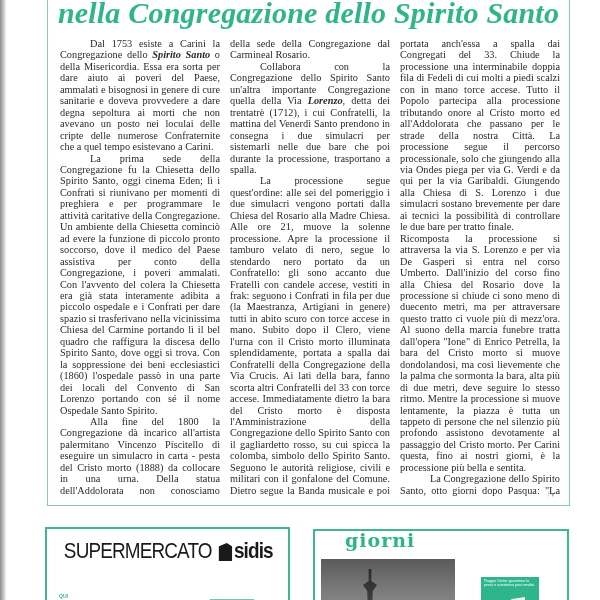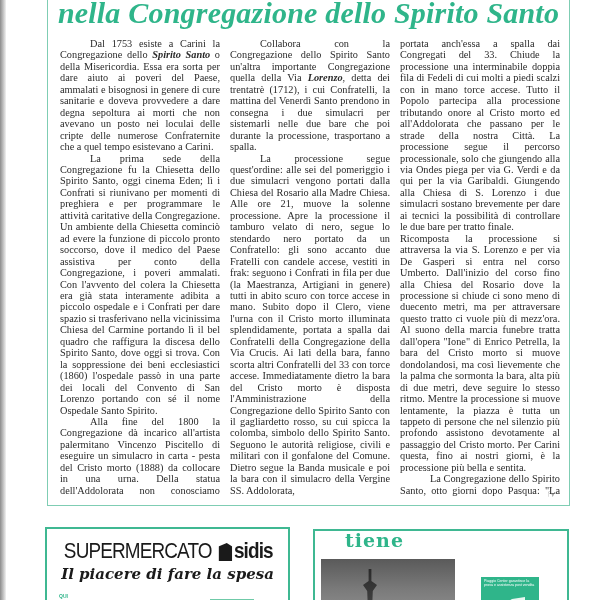--- a/index.html
+++ b/index.html
@@ -98,43 +98,43 @@
 
 <div class="article-box">
   <h1 class="article-title">nella Congregazione dello Spirito Santo</h1>
   <div class="columns">
     <div class="col">
         <p class="ind">Dal 1753 esiste a Carini la Congregazione dello <em>Spirito Santo</em> o della Misericordia. Essa era sorta per dare aiuto ai poveri del Paese, ammalati e bisognosi in genere di cure sanitarie e doveva provvedere a dare degna sepoltura ai morti che non avevano un posto nei loculai delle cripte delle numerose  Confraternite che a quel tempo esistevano a Carini.</p>
         <p class="ind">La prima sede della Congregazione fu la Chiesetta dello Spirito Santo, oggi cinema Eden; lì i Confrati si riunivano per momenti di  preghiera e per programmare le attività caritative della Congregazione.  Un ambiente della Chiesetta cominciò ad evere la funzione di piccolo pronto soccorso, dove il medico del Paese assistiva per conto della Congregazione, i poveri ammalati. Con l'avvento del colera la Chiesetta era già stata interamente adibita a piccolo ospedale e i Confrati per dare spazio si trasferivano nella vicinissima Chiesa del  Carmine portando lì il bel quadro che raffigura la discesa dello Spirito Santo, dove oggi si trova.  Con la soppressione dei beni ecclesiastici (1860) l'ospedale passò in una parte dei locali del Convento di San Lorenzo portando con sé il nome Ospedale Santo Spirito.</p>
         <p class="ind">Alla fine del 1800 la Congregazione dà incarico all'artista palermitano Vincenzo Piscitello di eseguire un simulacro in carta - pesta del Cristo morto (1888) da collocare in una urna. Della statua dell'Addolorata non conosciamo l'autore, ma entrambe le opere sono di grande pregio artistico. Le due opere furono collocate nella Chiesa del Rosario, nella prima cappella  (a sinistra per chi entra). Non è documentato il passaggio</p>
       </div>
     <div class="col">
+        <p>della sede della Congregazione dal Carmineal Rosario.</p>
         <p class="ind">Collabora con la Congregazione dello Spirito Santo un'altra importante Congregazione quella della Via <em>Lorenzo</em>, detta dei trentatrè (1712), i cui Confratelli, la mattina del Venerdì Santo prendono in consegna i due simulacri per sistemarli nelle due bare che poi durante la processione, trasportano a spalla.</p>
         <p class="ind">La processione segue quest'ordine: alle sei del pomeriggio i due simulacri vengono portati dalla Chiesa del Rosario alla Madre Chiesa. Alle ore 21, muove la solenne processione. Apre la processione il tamburo velato di nero, segue lo stendardo nero portato da un Confratello: gli sono accanto due Fratelli con candele accese, vestiti in frak: seguono i Confrati in fila per due (la Maestranza, Artigiani in genere) tutti in abito scuro con torce accese in mano. Subito dopo il Clero, viene l'urna con il Cristo morto illuminata splendidamente, portata a spalla dai Confratelli della Congregazione della Via Crucis. Ai lati della bara, fanno scorta altri Confratelli del 33 con torce accese. Immediatamente dietro la bara del Cristo morto è disposta l'Amministrazione della Congregazione dello Spirito Santo con il gagliardetto rosso, su cui spicca la colomba, simbolo dello Spirito Santo. Seguono le autorità religiose, civili e militari con il gonfalone del Comune. Dietro segue la Banda musicale e poi la bara con il simulacro della Vergine SS. Addolorata,</p>
       </div>
     <div class="col">
         <p>portata anch'essa a spalla dai Congregati del 33. Chiude la processione una  interminabile doppia fila di Fedeli di cui molti a piedi scalzi con in mano torce accese. Tutto il  Popolo partecipa alla processione tributando onore al Cristo morto ed all'Addolorata che passano per le strade della nostra Città. La processione segue il percorso processionale, solo che giungendo alla via Ondes piega per via G. Verdi e da qui per la via Garibaldi. Giungendo alla Chiesa di S. Lorenzo i due simulacri sostano brevemente per dare ai tecnici la possibilità di controllare le due bare per tratto finale.</p>
         <p>Ricomposta la processione si attraversa la via S. Lorenzo e per via De Gasperi si entra nel corso Umberto. Dall'inizio del corso fino alla Chiesa del Rosario dove la processione si chiude ci sono meno di duecento metri, ma per attraversare questo tratto ci vuole più di mezz'ora. Al suono della marcia funebre tratta dall'opera "Ione" di Enrico Petrella, la bara del Cristo morto si muove dondolandosi, ma così lievemente che la palma che sormonta la bara, alta più di due metri, deve seguire lo stesso ritmo. Mentre la processione si muove lentamente, la piazza è tutta un tappeto di persone che nel silenzio più profondo assistono devotamente al passaggio del Cristo morto. Per Carini questa, fino ai nostri giorni, è la processione più bella e sentita.</p>
         <p class="ind">La Congregazione dello Spirito Santo, otto giorni dopo Pasqua: "La Domenica IN ALBIS" celebra il Santo Precetto, preparato da tre serate di Esercizi Spirituali che il Cappellano o un Sacerdote delegato, tiene nella Chiesa del Rosario. La seconda Domenica di Pasqua</p>
       </div>
   </div>
   <div class="continue-icon">☞</div>
 </div>
 
 <div class="ad ad-supermarket">
   <div class="sm-title">
     <span>SUPERMERCATO</span><span class="sm-logo"></span><span class="sm-brand">sidis</span>
   </div>
-  <div class="sm-slogan">Il piacere di fare la spesa</div>
   <div class="sm-small">QUI</div>
   <div class="sm-greenbar"></div>
 </div>
 
 <div class="ad ad-vespa">
-  <div class="vespa-title">tiene</div>
+  <div class="vespa-title">giorni</div>
   <div class="vespa-photo">
     <div class="figure"></div>
   </div>
   <div class="vespa-badge">
     <span>Piaggio Center garantisce la prova e assistenza post vendita</span>
     <div class="shape"></div>
   </div>
 </div>
 
 </body></html>

